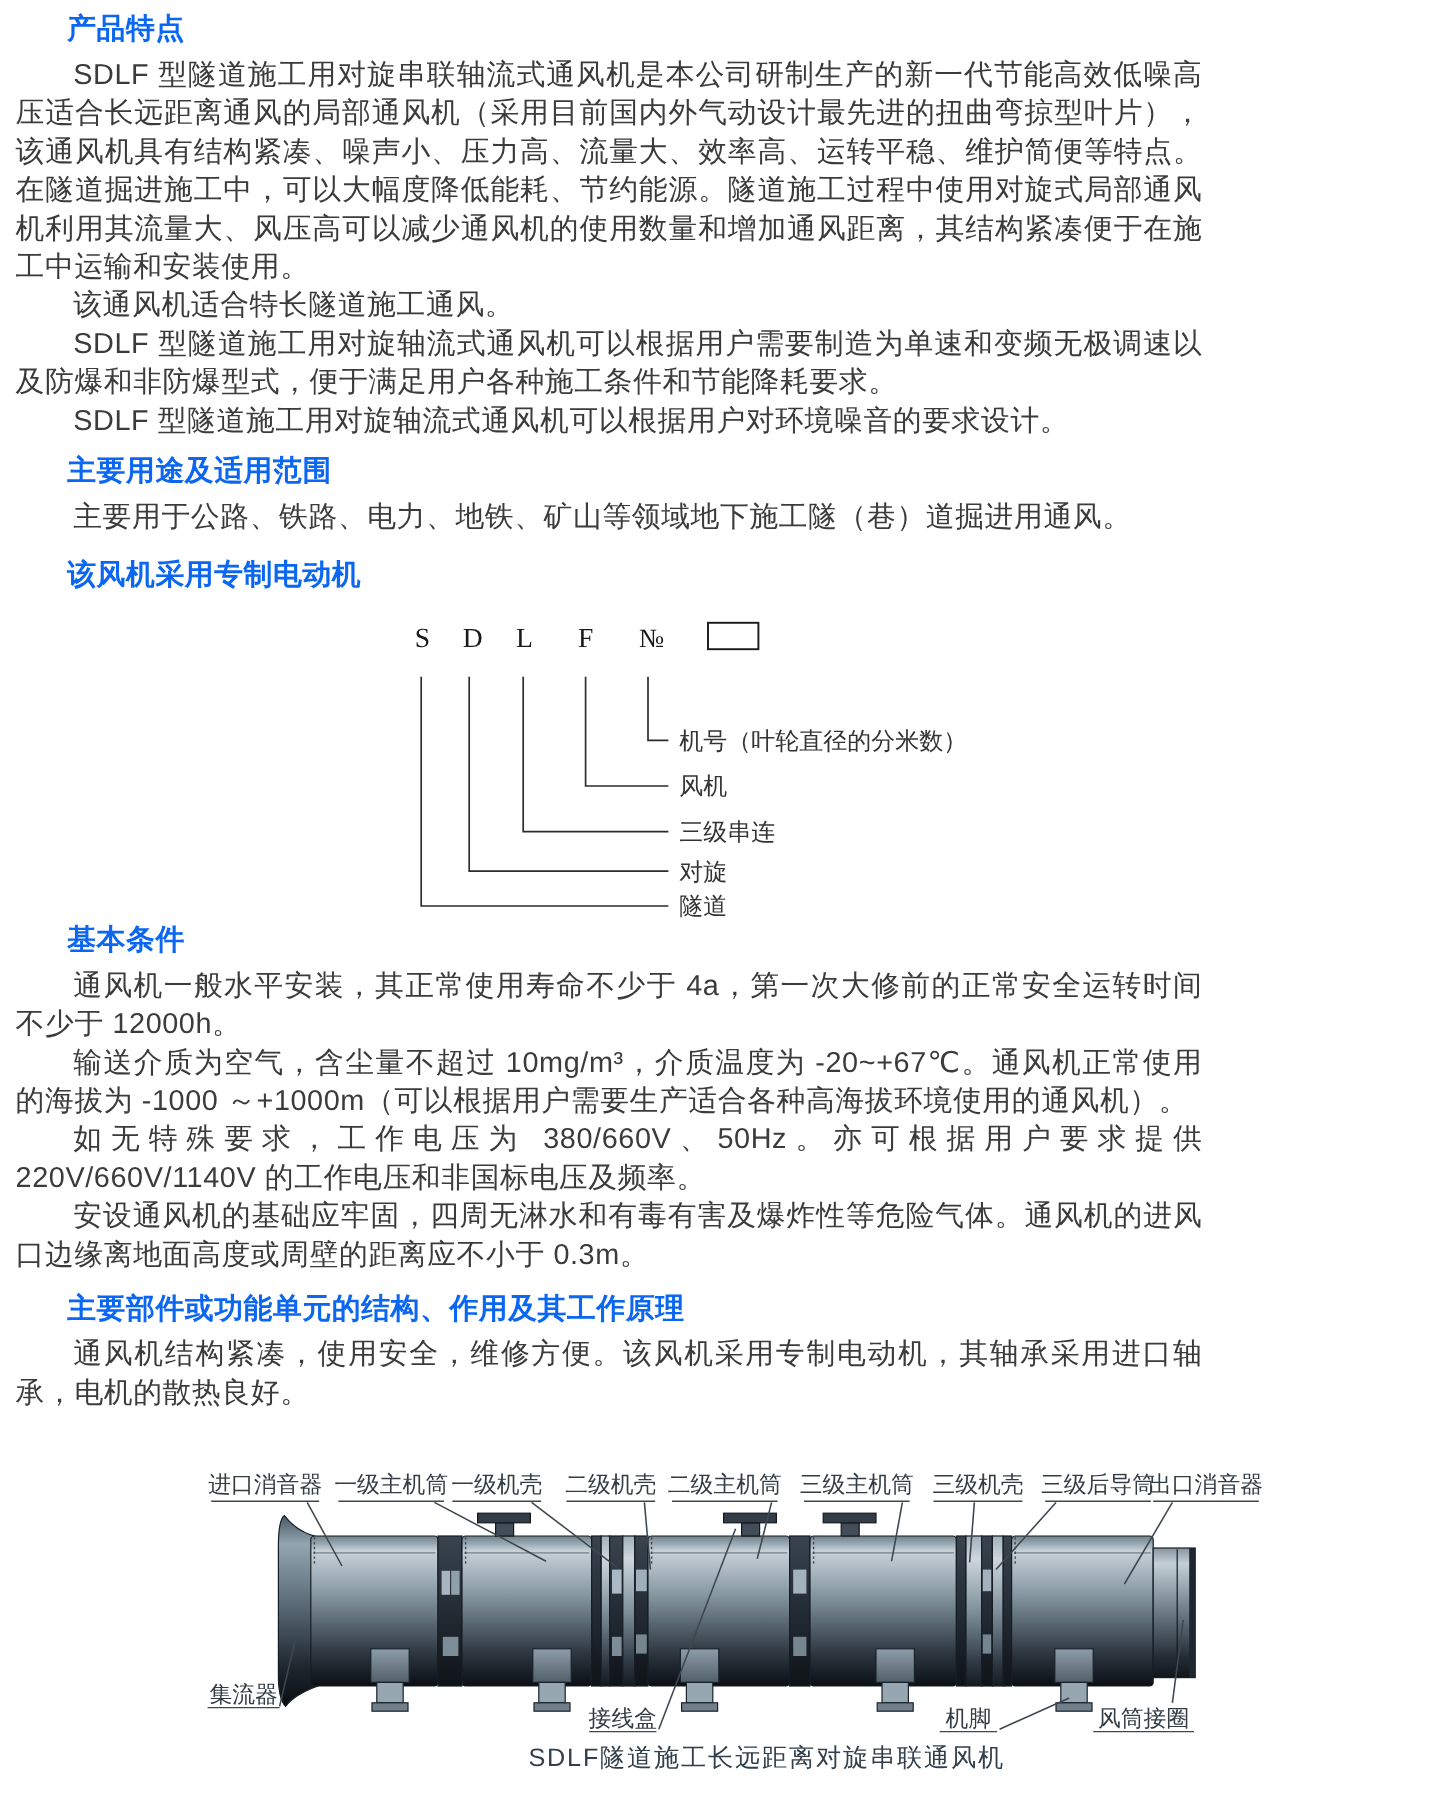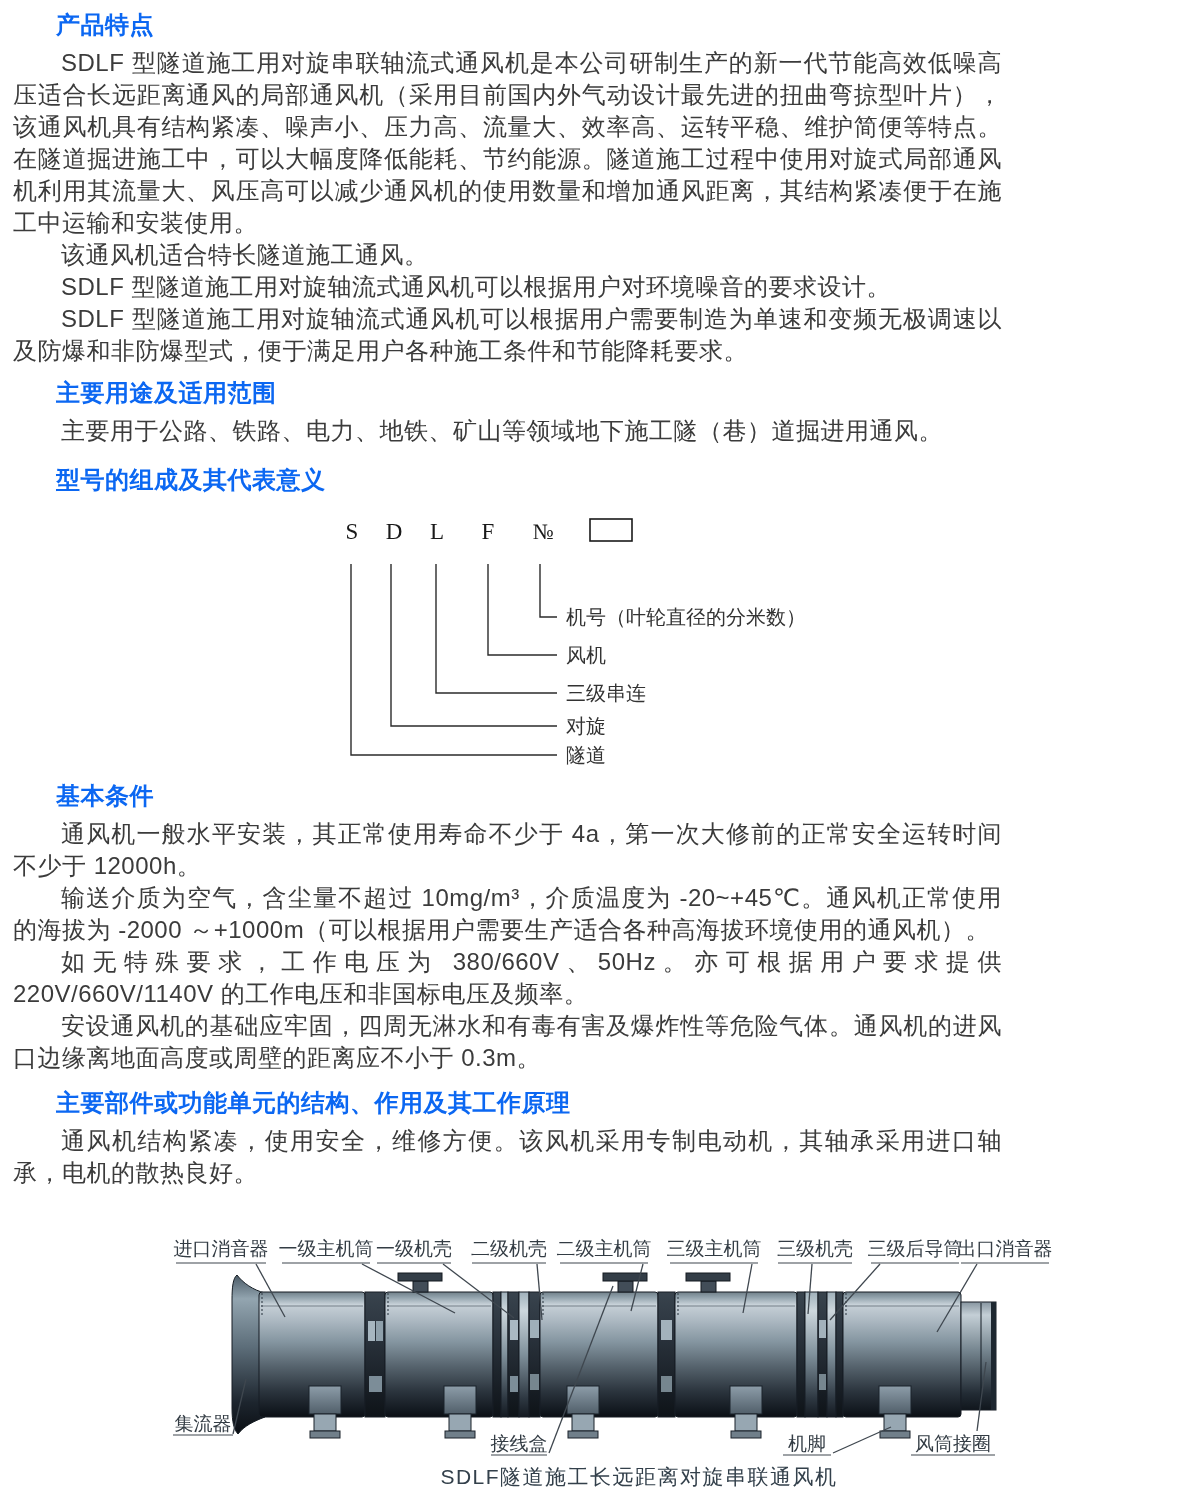--- a/index.html
+++ b/index.html
@@ -23,27 +23,27 @@
 </style>
 </head>
 <body>
 
 <div class="page">
   <div class="content">
 
     <h2 class="hd first">产品特点</h2>
     <p class="para">SDLF 型隧道施工用对旋串联轴流式通风机是本公司研制生产的新一代节能高效低噪高压适合长远距离通风的局部通风机（采用目前国内外气动设计最先进的扭曲弯掠型叶片），该通风机具有结构紧凑、噪声小、压力高、流量大、效率高、运转平稳、维护简便等特点。在隧道掘进施工中，可以大幅度降低能耗、节约能源。隧道施工过程中使用对旋式局部通风机利用其流量大、风压高可以减少通风机的使用数量和增加通风距离，其结构紧凑便于在施工中运输和安装使用。</p>
     <p class="para">该通风机适合特长隧道施工通风。</p>
+    <p class="para">SDLF 型隧道施工用对旋轴流式通风机可以根据用户需要制造为单速和变频无极调速以及防爆和非防爆型式，便于满足用户各种施工条件和节能降耗要求。</p>
     <p class="para">SDLF 型隧道施工用对旋轴流式通风机可以根据用户对环境噪音的要求设计。</p>
-    <p class="para">SDLF 型隧道施工用对旋轴流式通风机可以根据用户需要制造为单速和变频无极调速以及防爆和非防爆型式，便于满足用户各种施工条件和节能降耗要求。</p>
 
     <h2 class="hd" style="margin-top:11px;">主要用途及适用范围</h2>
     <p class="para">主要用于公路、铁路、电力、地铁、矿山等领域地下施工隧（巷）道掘进用通风。</p>
 
-    <h2 class="hd" style="margin-top:18px;">型号的组成及其代表意义</h2>
+    <h2 class="hd" style="margin-top:18px;">该风机采用专制电动机</h2>
 
     <svg class="svgwrap" width="1173" height="267" viewBox="13 438 1173 267">
       <g>
         <text class="serif" x="352" y="475" font-size="23" fill="#1a1a1a" text-anchor="middle">S</text>
         <text class="serif" x="394" y="475" font-size="23" fill="#1a1a1a" text-anchor="middle">D</text>
         <text class="serif" x="437" y="475" font-size="23" fill="#1a1a1a" text-anchor="middle">L</text>
         <text class="serif" x="488" y="475" font-size="23" fill="#1a1a1a" text-anchor="middle">F</text>
         <text class="serif" x="543" y="475" font-size="22" fill="#1a1a1a" text-anchor="middle">№</text>
         <rect x="590" y="455" width="42" height="22" fill="none" stroke="#1a1a1a" stroke-width="1.6"></rect>
       </g>
@@ -56,23 +56,23 @@
       </g>
       <g>
         <text class="legend" x="566" y="560">机号（叶轮直径的分米数）</text>
         <text class="legend" x="566" y="598">风机</text>
         <text class="legend" x="566" y="636">三级串连</text>
         <text class="legend" x="566" y="669">对旋</text>
         <text class="legend" x="566" y="698">隧道</text>
       </g>
     </svg>
 
-    <h2 class="hd" style="margin-top:12px;">基本条件</h2>
+    <h2 class="hd" style="margin-top:0;">基本条件</h2>
     <p class="para">通风机一般水平安装，其正常使用寿命不少于 4a，第一次大修前的正常安全运转时间不少于 12000h。</p>
-    <p class="para">输送介质为空气，含尘量不超过 10mg/m³，介质温度为 -20~+45℃。通风机正常使用的海拔为 -2000 ～+1000m（可以根据用户需要生产适合各种高海拔环境使用的通风机）。</p>
+    <p class="para">输送介质为空气，含尘量不超过 10mg/m³，介质温度为 -20~+67℃。通风机正常使用的海拔为 -1000 ～+1000m（可以根据用户需要生产适合各种高海拔环境使用的通风机）。</p>
     <p class="para">如无特殊要求，工作电压为 380/660V、50Hz。亦可根据用户要求提供 220V/660V/1140V 的工作电压和非国标电压及频率。</p>
     <p class="para">安设通风机的基础应牢固，四周无淋水和有毒有害及爆炸性等危险气体。通风机的进风口边缘离地面高度或周壁的距离应不小于 0.3m。</p>
 
 
     <h2 class="hd">主要部件或功能单元的结构、作用及其工作原理</h2>
     <p class="para">通风机结构紧凑，使用安全，维修方便。该风机采用专制电动机，其轴承采用进口轴承，电机的散热良好。</p>
 
     <svg class="svgwrap" style="margin-top:30px;" width="1200" height="275" viewBox="0 1195 1200 275">
       <defs>
         <linearGradient id="bodyGrad" x1="0" y1="0" x2="0" y2="1">

